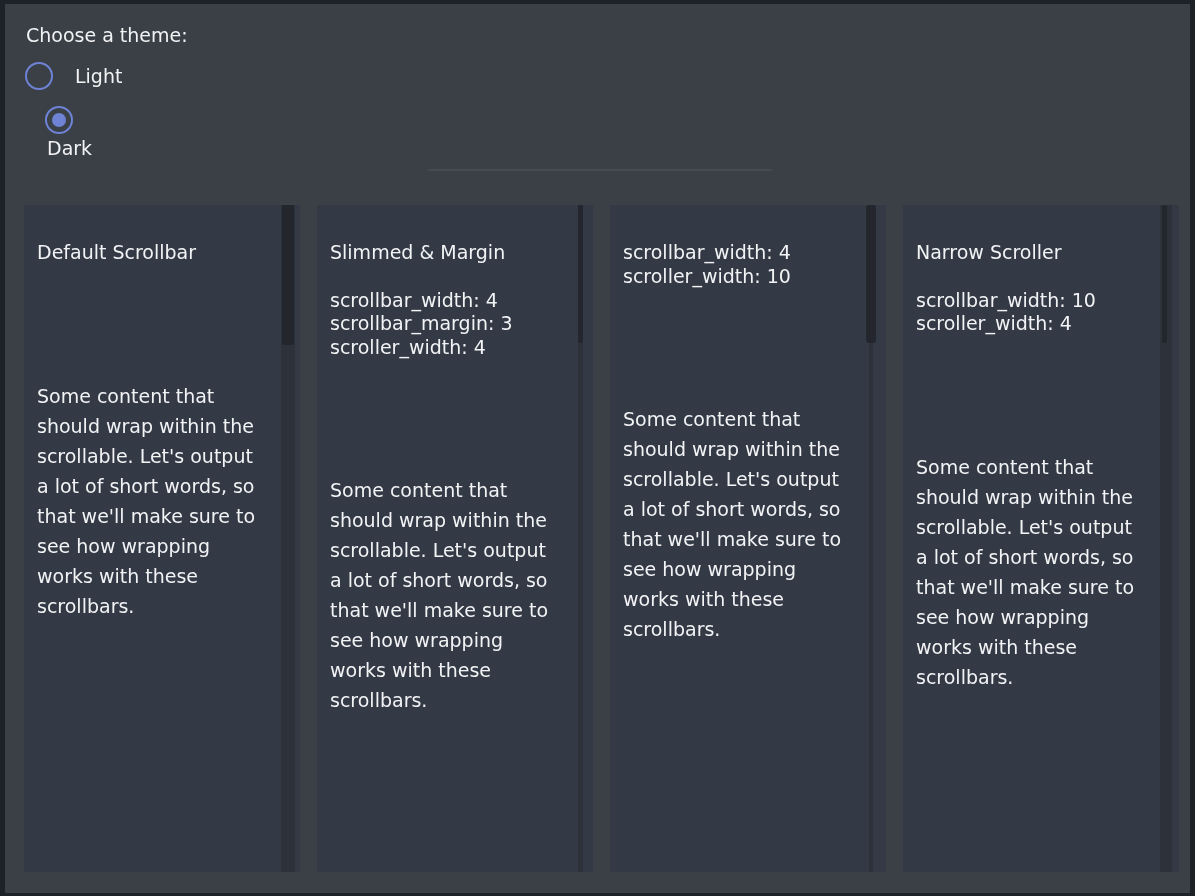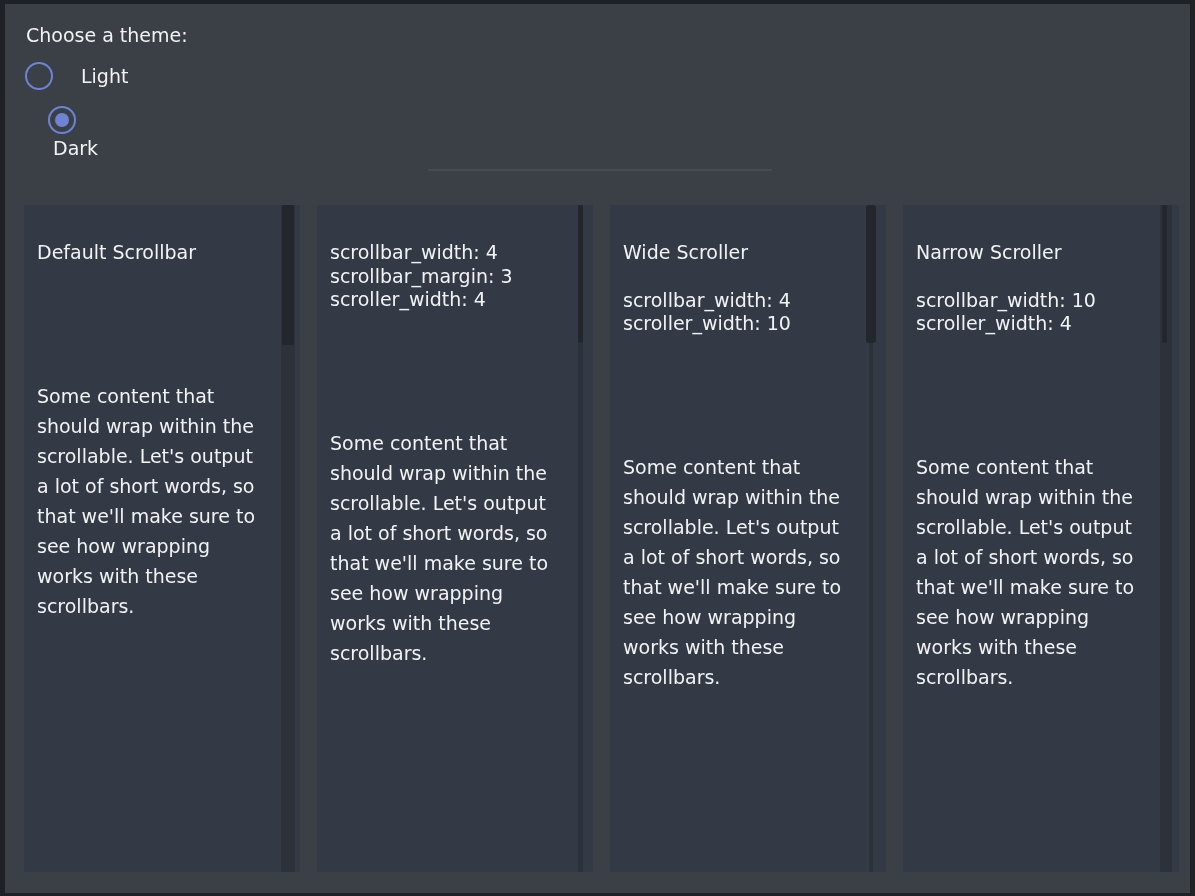--- a/index.html
+++ b/index.html
@@ -28,21 +28,21 @@
   .radio-row.dark{top:106px;flex-direction:column;}
   .radio{
     width:24px;height:24px;border-radius:50%;
     border:2px solid var(--accent,#6e83d6);
     box-sizing:content-box;background:transparent;
     display:flex;align-items:center;justify-content:center;
     flex:0 0 auto;
   }
   .radio .dot{display:none;width:14px;height:14px;border-radius:50%;background:var(--accent,#6e83d6);}
   .radio.selected .dot{display:block;}
-  .radio-label{margin-left:28px;font-size:19px;line-height:28px;color:var(--text,#f2f3f5);}
+  .radio-label{margin-left:22px;font-size:19px;line-height:28px;color:var(--text,#f2f3f5);}
 
   .divider{
     position:absolute;left:428px;top:169px;width:344px;height:2px;
     background:var(--divider,#474c54);border-radius:1px;
   }
 
   .panels{
     position:absolute;left:24px;top:205px;
     display:flex;gap:17px;
   }
@@ -115,39 +115,39 @@
 see how wrapping
 works with these
 scrollbars.</div>
       </div>
       <div class="sb-track"></div>
       <div class="sb-thumb"></div>
     </div>
 
     <div class="panel p2">
       <div class="panel-textwrap">
+        <div class="panel-title">Slimmed &amp; Margin</div>
         <div class="panel-params">scrollbar_width: 4
 scrollbar_margin: 3
 scroller_width: 4</div>
         <div class="panel-body">Some content that
 should wrap within the
 scrollable. Let's output
 a lot of short words, so
 that we'll make sure to
 see how wrapping
 works with these
 scrollbars.</div>
       </div>
       <div class="sb-track"></div>
       <div class="sb-thumb"></div>
     </div>
 
     <div class="panel p3">
       <div class="panel-textwrap">
-        <div class="panel-title">Wide Scroller</div>
         <div class="panel-params">scrollbar_width: 4
 scroller_width: 10</div>
         <div class="panel-body">Some content that
 should wrap within the
 scrollable. Let's output
 a lot of short words, so
 that we'll make sure to
 see how wrapping
 works with these
 scrollbars.</div>

